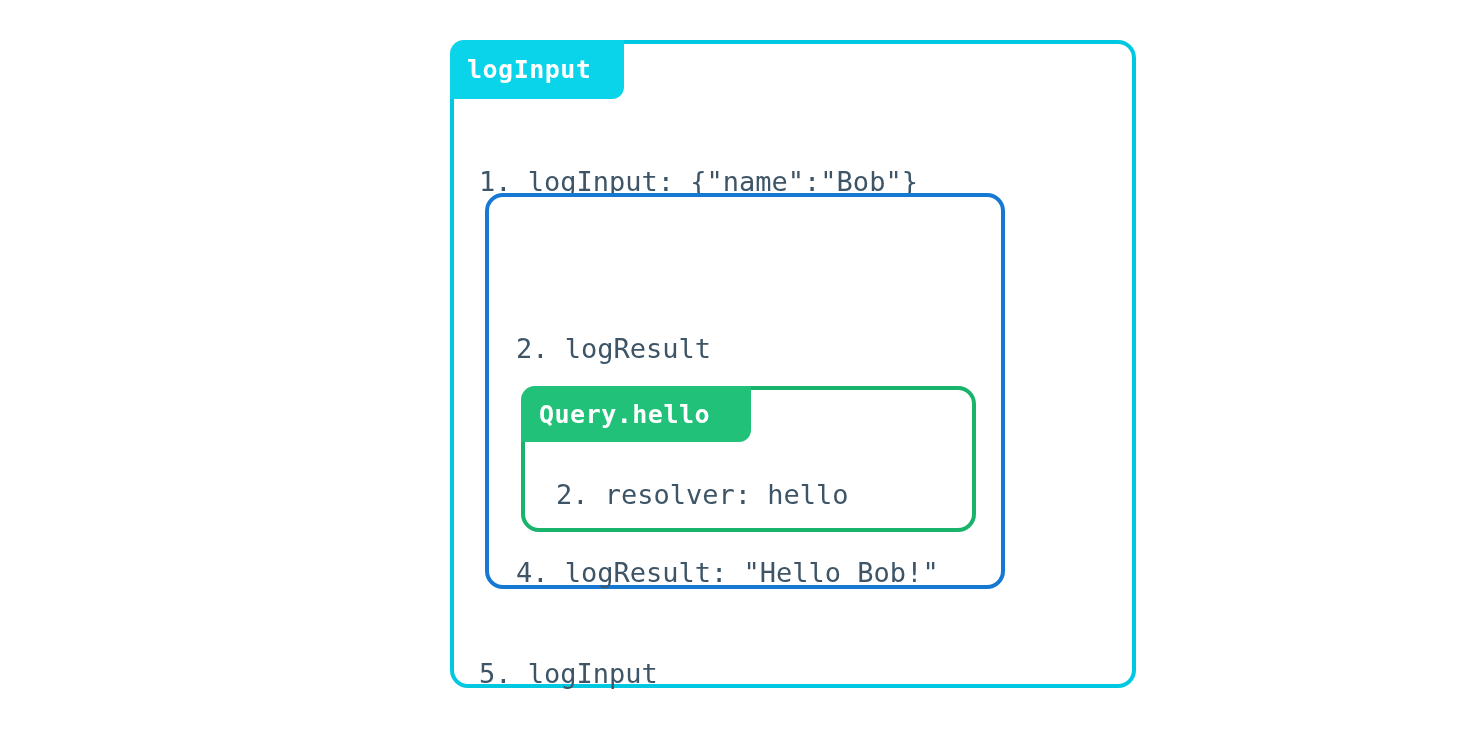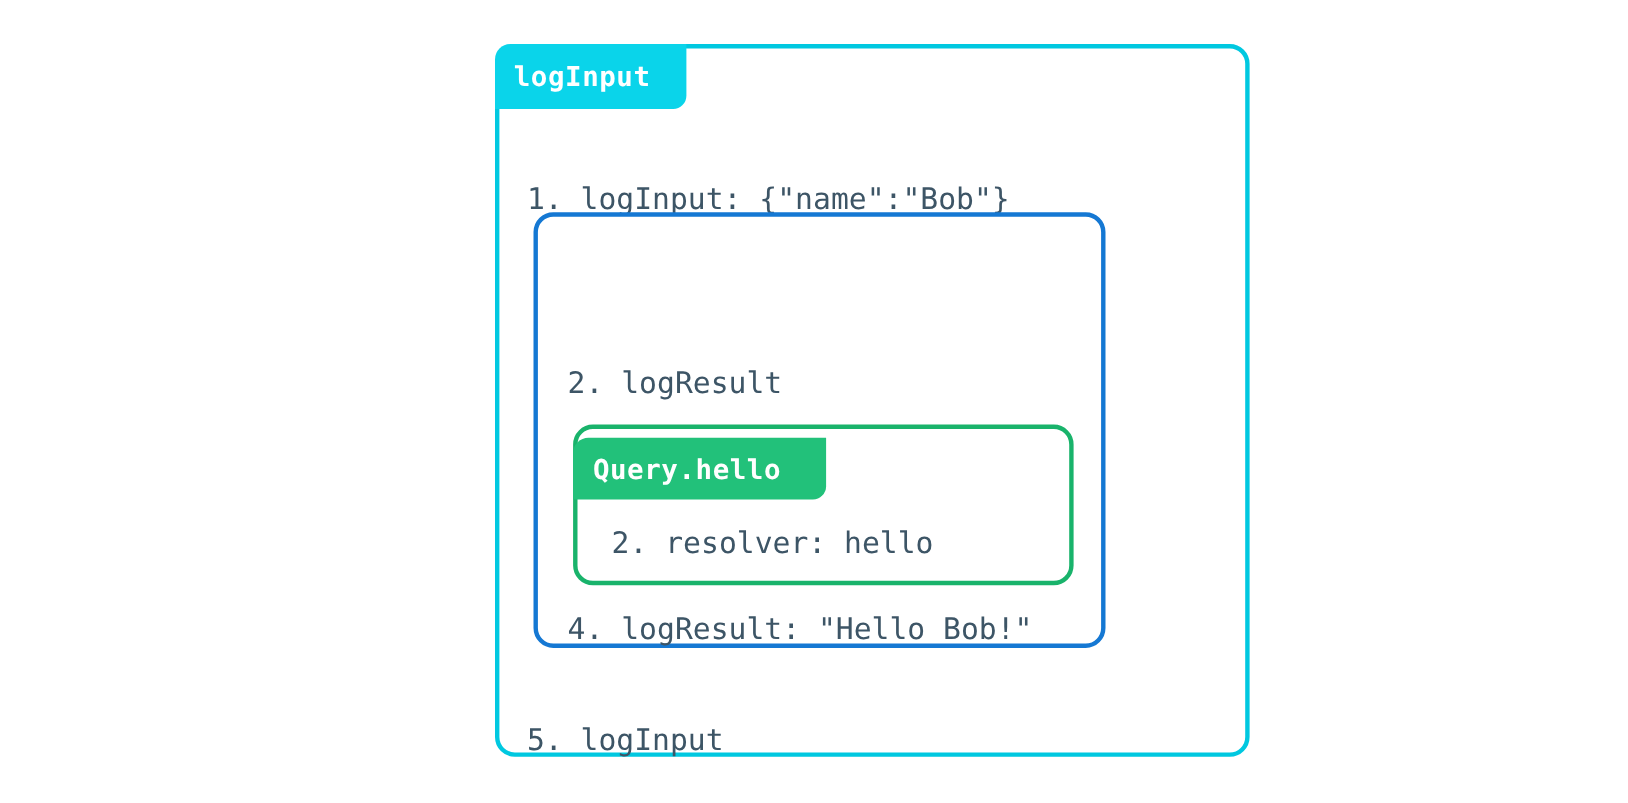--- a/index.html
+++ b/index.html
@@ -120,21 +120,20 @@
     border-color: #19b36b;
   }
   #tab-queryhello {
     left: -4px;
     top: -4px;
     width: 230px;
     height: 56px;
     padding-left: 18px;
     background: #22c17a;
     font-size: 25px;
-    margin-top: 12px;
   }
   #line-3 {
     left: 31px;
     top: 89px;
     font-size: 27px;
   }
 </style>
 </head>
 <body>
 

